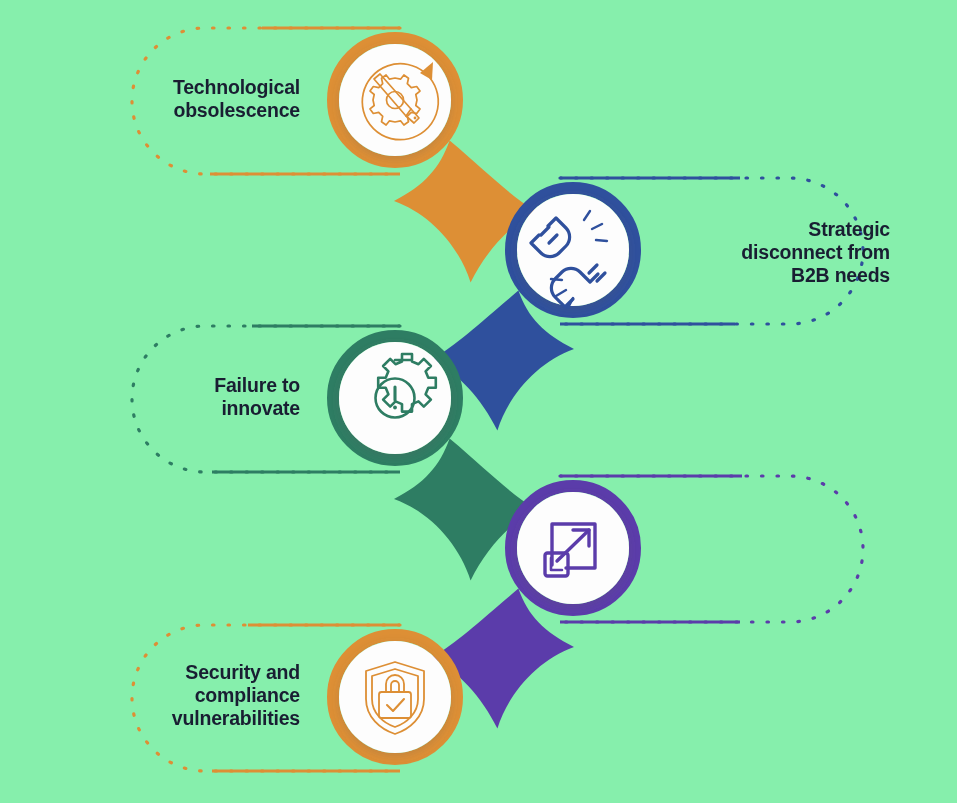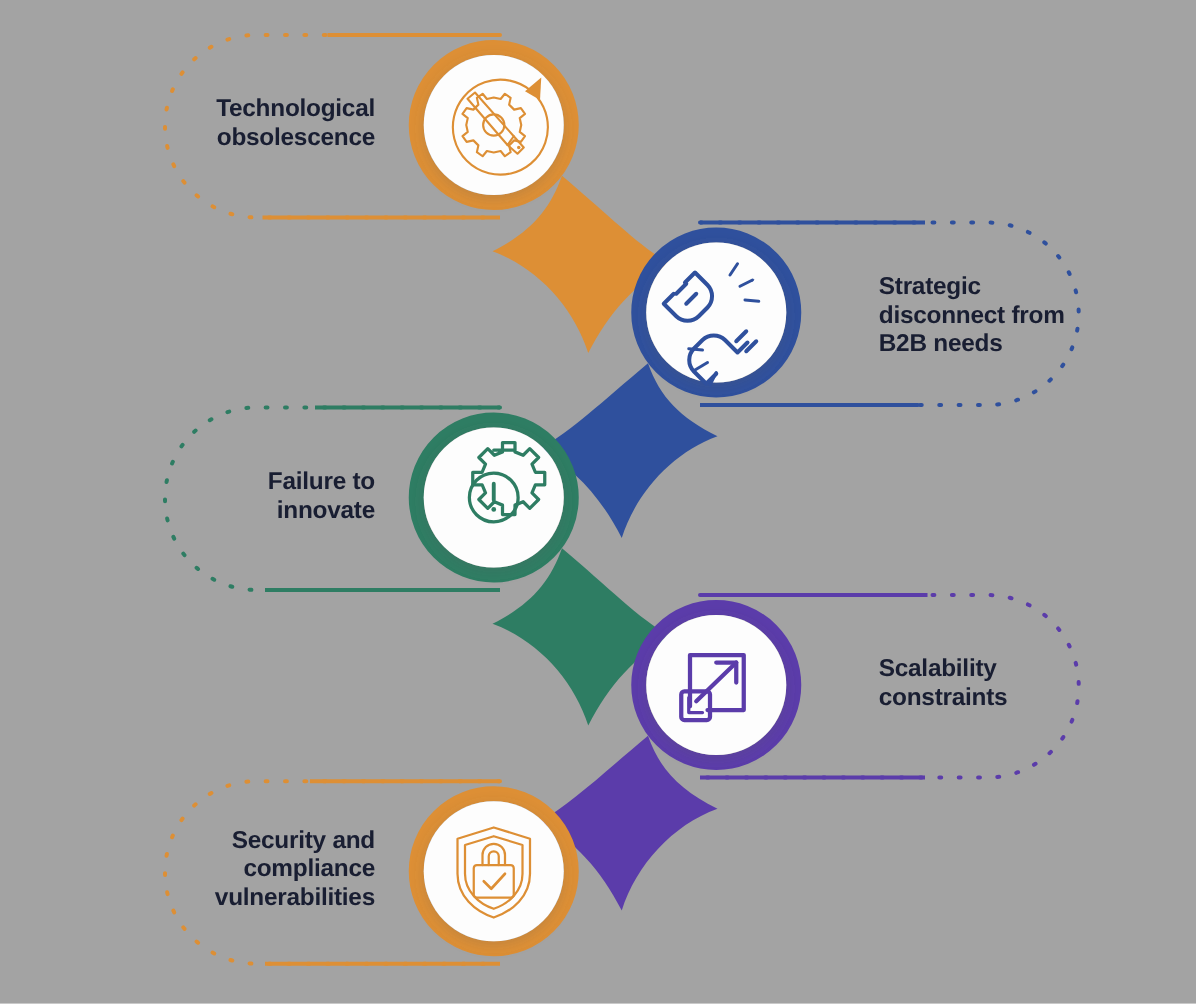--- a/index.html
+++ b/index.html
@@ -10,21 +10,21 @@
   body {
     width: 957px;
     height: 803px;
     font-family: "Liberation Sans", sans-serif;
     overflow: hidden;
   }
   #infographic {
     position: relative;
     width: 957px;
     height: 803px;
-    background: #a3a3a3;
+    background: #86efac;
   }
   #flow-svg {
     position: absolute;
     left: 0;
     top: 0;
     width: 957px;
     height: 803px;
   }
   .node-label {
     position: absolute;
@@ -33,22 +33,21 @@
     font-size: 19.5px;
     line-height: 1.18;
     color: #191E32;
     letter-spacing: -0.2px;
     white-space: pre-line;
   }
   .label-left {
     text-align: right;
   }
   .label-right {
-    text-align: left;
-    margin-left: 43px;
+    text-align: right;
   }
 </style>
 </head>
 <body>
 
 <div id="infographic">
 
   <svg id="flow-svg" viewBox="0 0 957 803">
     <defs>
       <filter id="discShadow" x="-40%" y="-40%" width="180%" height="180%">
@@ -230,20 +229,18 @@
   <div class="node-label label-left" style="left:110px; top:76px; width:190px;">Technological
 obsolescence</div>
 
   <div class="node-label label-right" style="left:660px; top:218px; width:230px;">Strategic
 disconnect from
 B2B needs</div>
 
   <div class="node-label label-left" style="left:110px; top:374px; width:190px;text-align:right;">Failure to
 innovate</div>
 
-  <div class="node-label label-right" style="left:660px; top:524px; width:230px;">Scalability
-constraints</div>
 
   <div class="node-label label-left" style="left:110px; top:661px; width:190px;">Security and
 compliance
 vulnerabilities</div>
 
 </div>
 
 </body></html>

